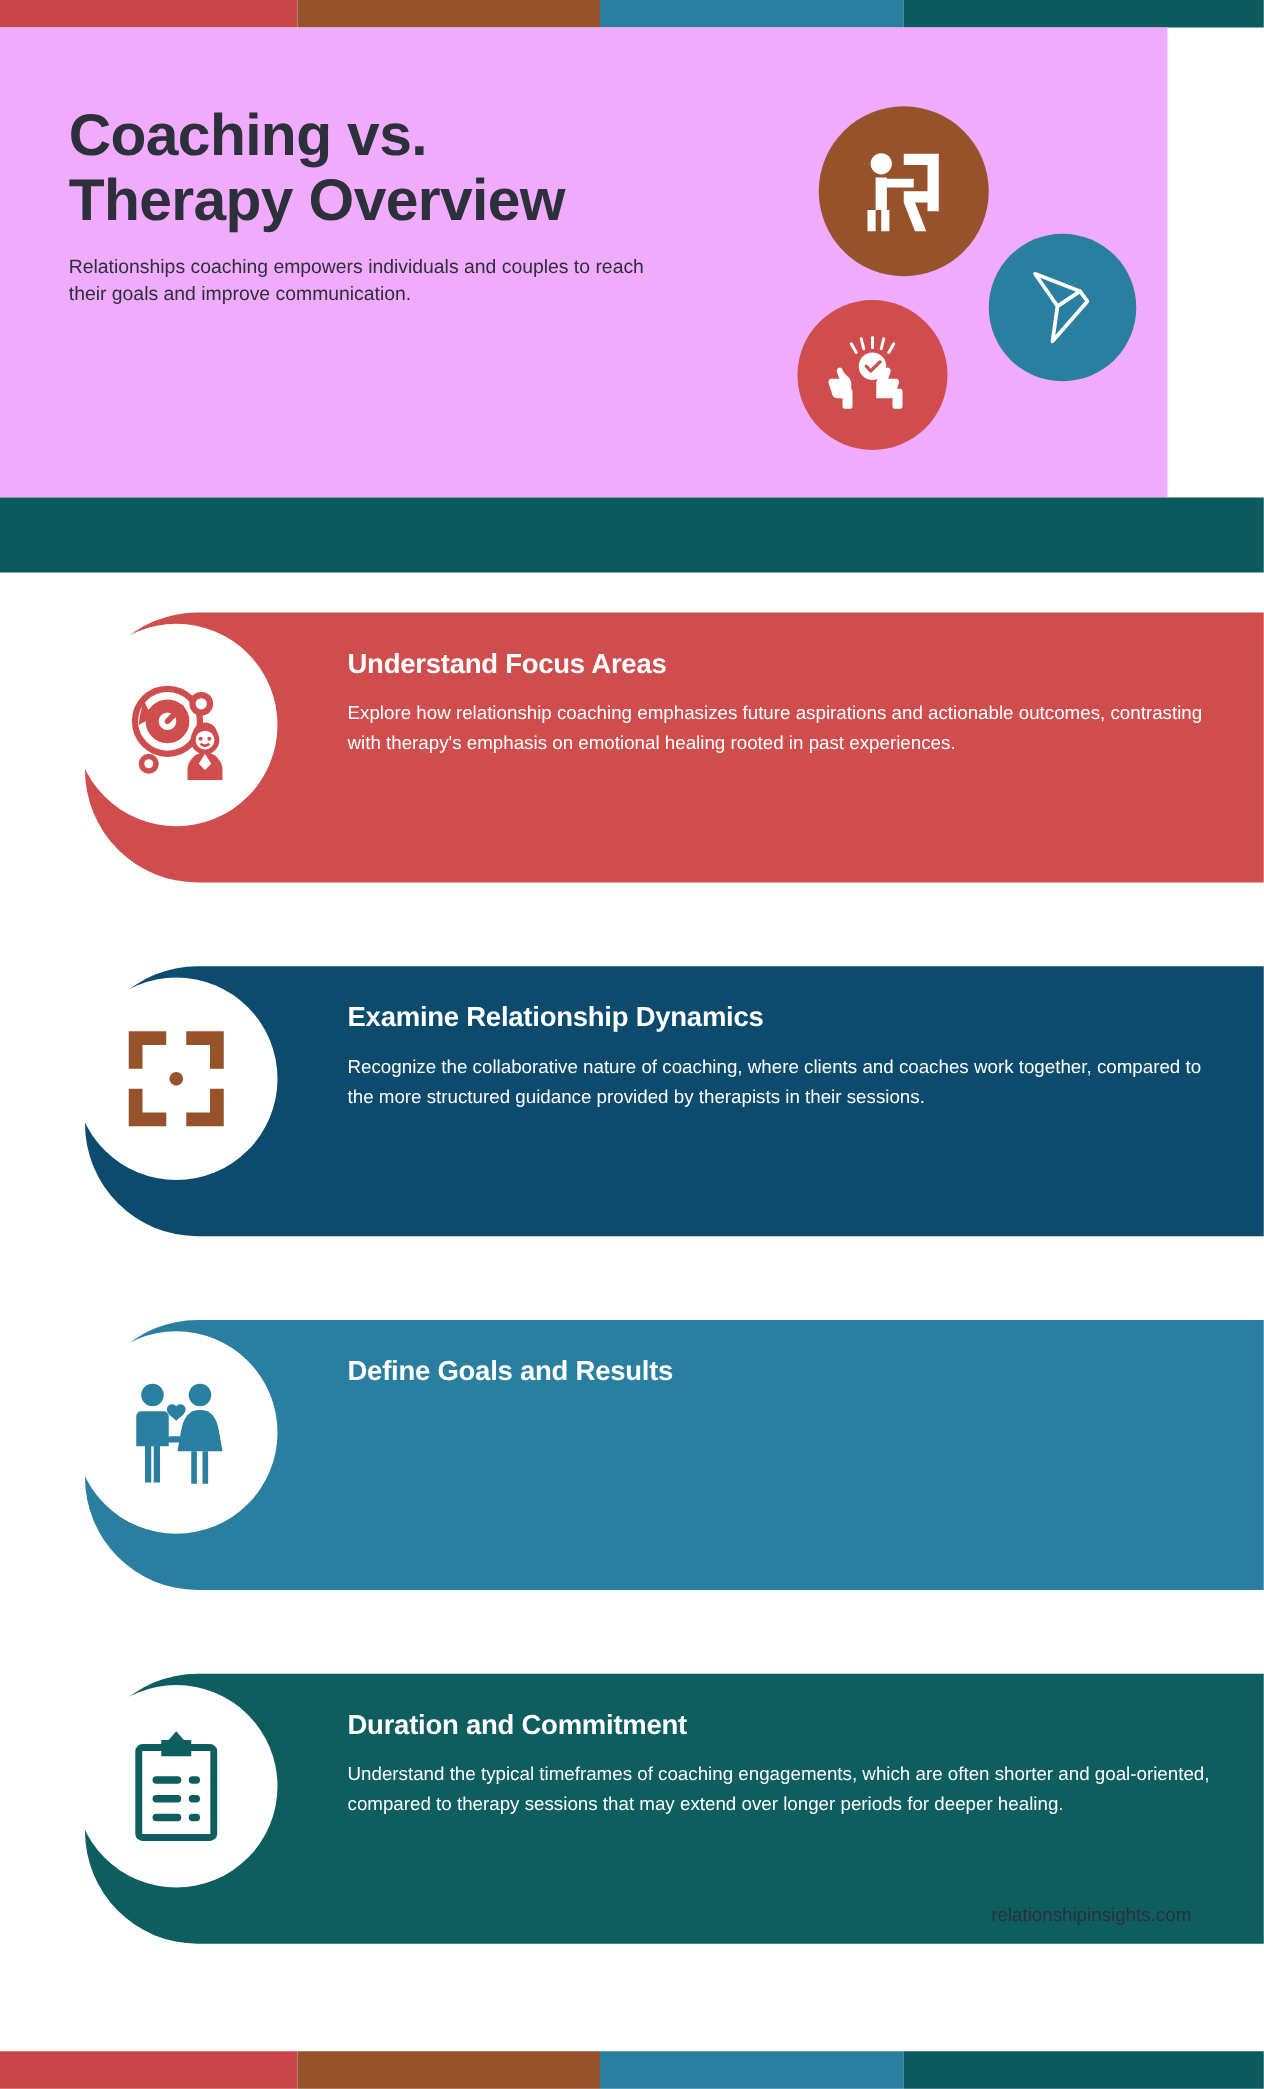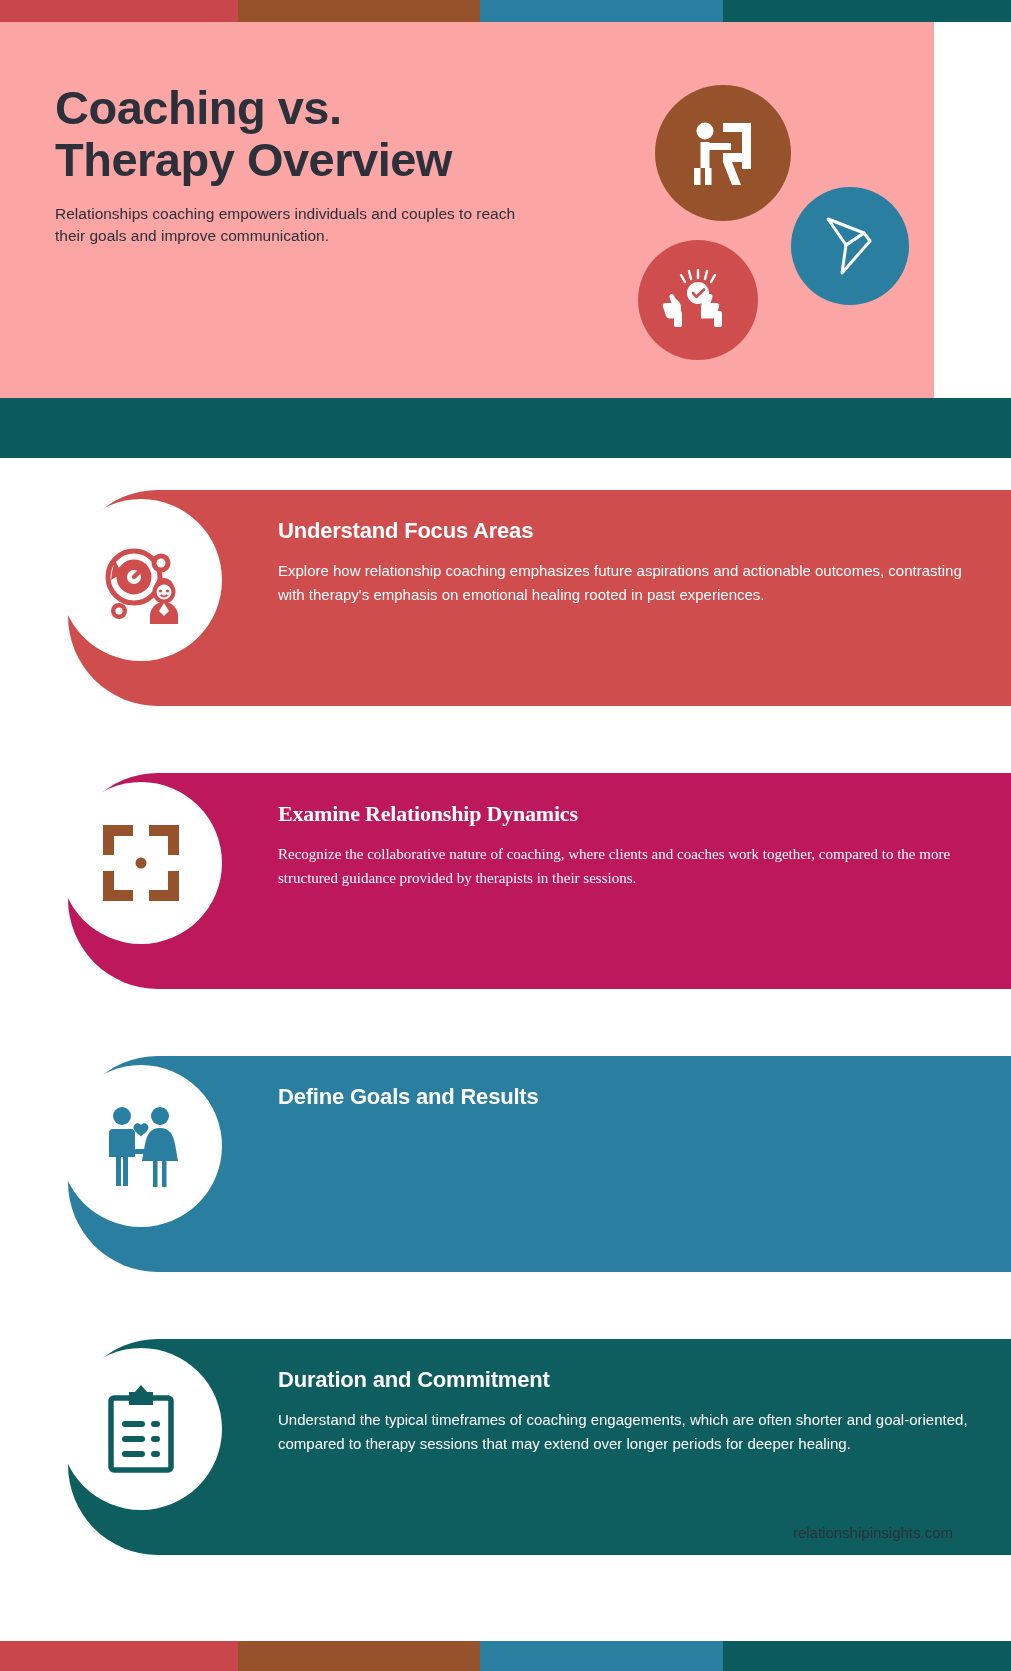--- a/index.html
+++ b/index.html
@@ -13,21 +13,21 @@
 
   
   .strip { display:flex; width:1011px; height:22px; }
   .strip > div { height:100%; }
   .strip-top { position:absolute; top:0; left:0; }
   .strip-bottom { position:absolute; bottom:0; left:0; height:30px; }
 
   
   .header {
     position:absolute; top:22px; left:0; width:934px; height:376px;
-    background:#fca5a5;
+    background:#f0abfc;
   }
   .header-text { position:absolute; left:55px; top:60px; width:520px; }
   .title {
     font-size:47px; line-height:52px; font-weight:bold;
     color:#2b303a; letter-spacing:-0.5px;
   }
   .subtitle {
     margin-top:22px; font-size:21px; font-weight:bold; color:#96522a;
     letter-spacing:-0.2px;
   }
@@ -61,21 +61,21 @@
     position:absolute; left:-8px; top:9px;
     width:162px; height:162px; border-radius:50%;
     background:#ffffff;
     display:flex; align-items:center; justify-content:center;
   }
   .card-body { position:absolute; left:210px; top:28px; width:700px; color:#fff; }
   .card-title { font-size:22px; font-weight:bold; letter-spacing:-0.2px; }
   .card-desc { margin-top:15px; font-size:15px; line-height:24px; }
 
   .card-0 { background:#cf4d4d; }
-  .card-1 { background:#be185d;font-family:Liberation Serif, serif; }
+  .card-1 { background:#0c4a6e; }
   .card-2 { background:#2a7fa0;margin-top:47px; }
   .card-3 { background:#0e5d5f; }
 
   
   .footer-url {
     position:absolute; right:58px; top:1524px;
     font-size:15px; color:#2b303a;
   }
   svg { display:block; }
 </style>

